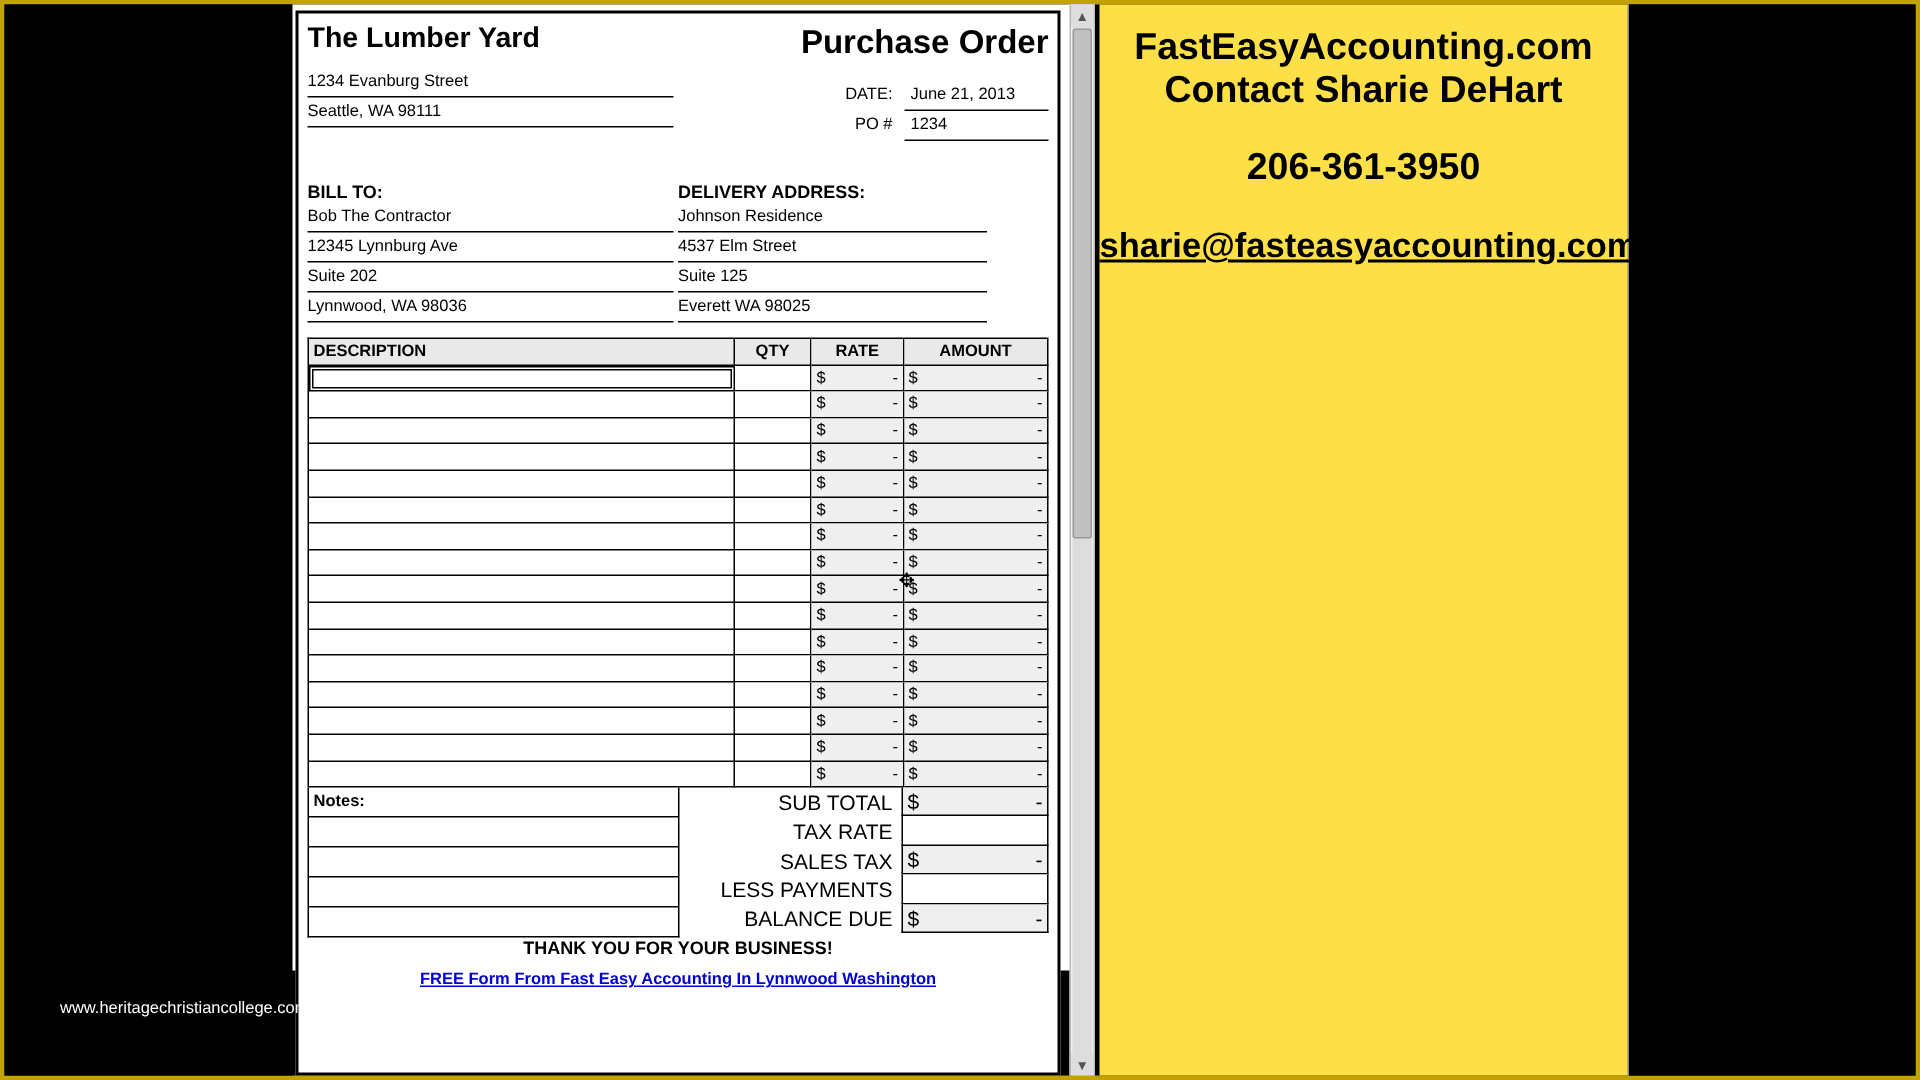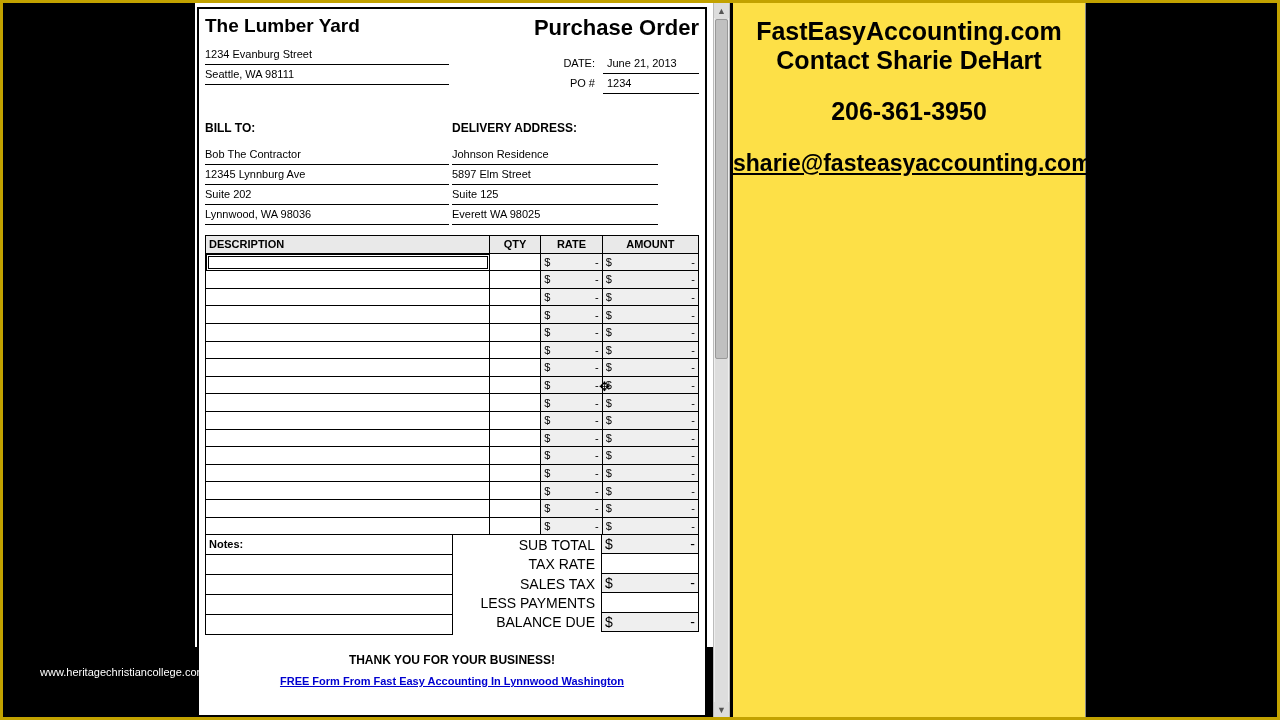--- a/index.html
+++ b/index.html
@@ -26,21 +26,21 @@
   .page{position:absolute;left:2px;top:4px;width:510px;height:710px;border:2px solid #000;box-sizing:border-box;background:#fff}
   .hdr{display:flex;justify-content:space-between;align-items:flex-start;padding:6px 6px 4px 6px}
   .company{font-size:19px;font-weight:bold}
   .po-title{font-size:22px;font-weight:bold}
   .vend{padding:0 6px}
   .vend .row{height:19px;border-bottom:1px solid #000;font-size:11px;line-height:19px;width:244px}
   .meta{position:absolute;right:6px;top:44px;width:200px}
   .meta .mrow{display:flex;height:20px;align-items:center;font-size:11px}
   .meta .mlbl{width:96px;text-align:right;padding-right:8px}
   .meta .mval{flex:1;border-bottom:1px solid #000;height:100%;line-height:20px;padding-left:4px}
-  .hdg{font-size:12px;font-weight:bold;margin-top:14px;margin-bottom:10px}
+  .hdg{font-size:12px;font-weight:bold;margin-top:14px;}
   .two-col{display:flex;padding:0 6px;margin-top:22px}
   .col{width:50%}
   .col .row{height:19px;border-bottom:1px solid #000;font-size:11px;line-height:19px;width:244px}
   .col.r .row{width:206px}
   
   .items{margin:10px 6px 0 6px;border:1px solid #000;border-right:none;border-bottom:none;font-size:11px}
   .items tr{height:17.6px}
   .items th,.items td{border-right:1px solid #000;border-bottom:1px solid #000;padding:0 3px}
   .items th{background:#e9e9e9;text-align:center;font-size:11px;font-weight:bold}
   .items th.desc{text-align:left;width:290px}
@@ -56,21 +56,21 @@
   .lower{display:flex;margin:0 6px}
   .notes-box{width:248px;border:1px solid #000;border-top:none;box-sizing:border-box}
   .notes-box .lbl{font-size:11px;font-weight:bold;height:19px;line-height:19px;padding-left:3px;border-bottom:1px solid #000}
   .notes-box .spacer{height:19px;border-bottom:1px solid #000}
   .notes-box .spacer:last-child{border-bottom:none}
   .totals{flex:1;font-size:14px}
   .totals .trow{display:flex;height:19.4px;align-items:center}
   .totals .tlbl{flex:1;text-align:right;padding-right:6px}
   .totals .tval{width:98px;border:1px solid #000;border-top:none;height:100%;box-sizing:border-box;line-height:18px;padding:0 3px;background:#efefef}
   .totals .tval.plain{background:#fff}
-  .thanks{text-align:center;font-size:12px;font-weight:bold;margin-top:18px}
+  .thanks{text-align:center;font-size:12px;font-weight:bold;}
   .free{text-align:center;font-size:11px;font-weight:bold;color:#0000d0;text-decoration:underline;margin-top:8px}
   .watermark{position:absolute;left:40px;bottom:42px;color:#fff;font-size:11px;z-index:50}
   .cursor{position:absolute;left:404px;top:376px;font-size:13px;color:#000;z-index:40;pointer-events:none}
 </style>
 </head>
 <body>
 
 <div class="outer-frame"></div>
 <div class="black-left"></div>
 <div class="black-right"></div>
@@ -105,21 +105,21 @@
       <div class="col">
         <div class="hdg">BILL TO:</div>
         <div class="row">Bob The Contractor</div>
         <div class="row">12345 Lynnburg Ave</div>
         <div class="row">Suite 202</div>
         <div class="row">Lynnwood, WA 98036</div>
       </div>
       <div class="col r">
         <div class="hdg">DELIVERY ADDRESS:</div>
         <div class="row">Johnson Residence</div>
-        <div class="row">5897 Elm Street</div>
+        <div class="row">4537 Elm Street</div>
         <div class="row">Suite 125</div>
         <div class="row">Everett WA 98025</div>
       </div>
     </div>
 
     <table class="items" cellspacing="0">
       <thead>
         <tr>
           <th class="desc">DESCRIPTION</th>
           <th class="qty">QTY</th>

